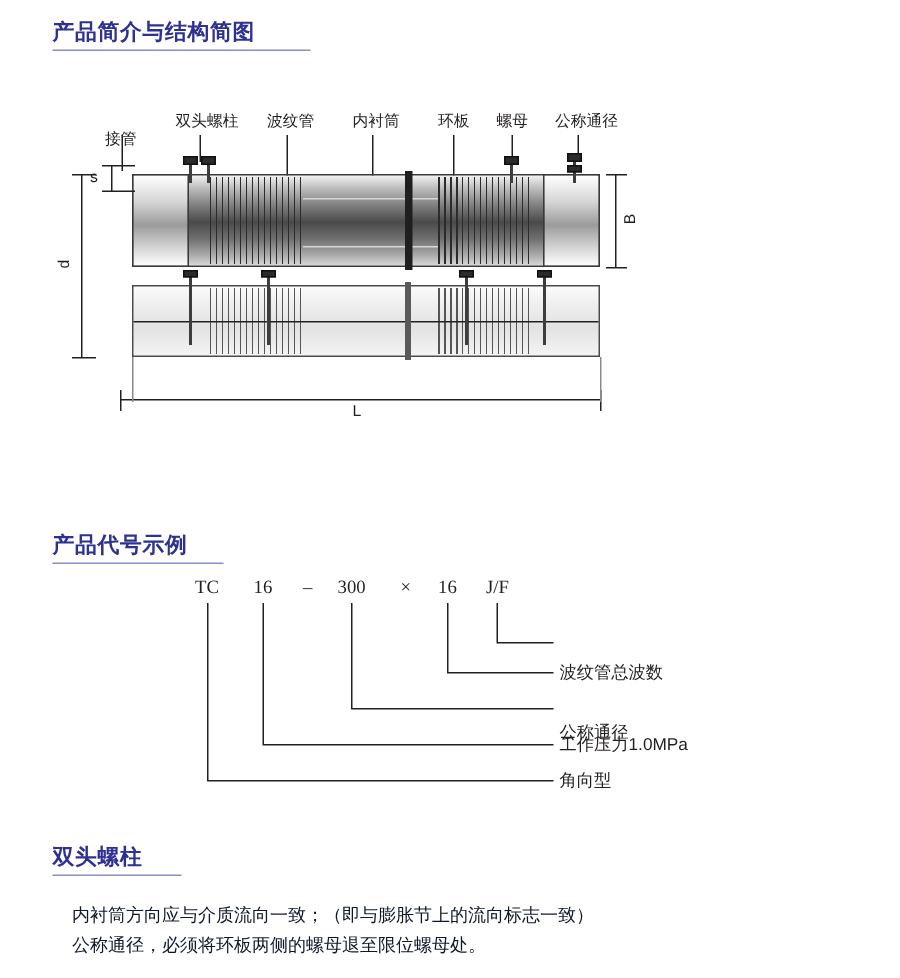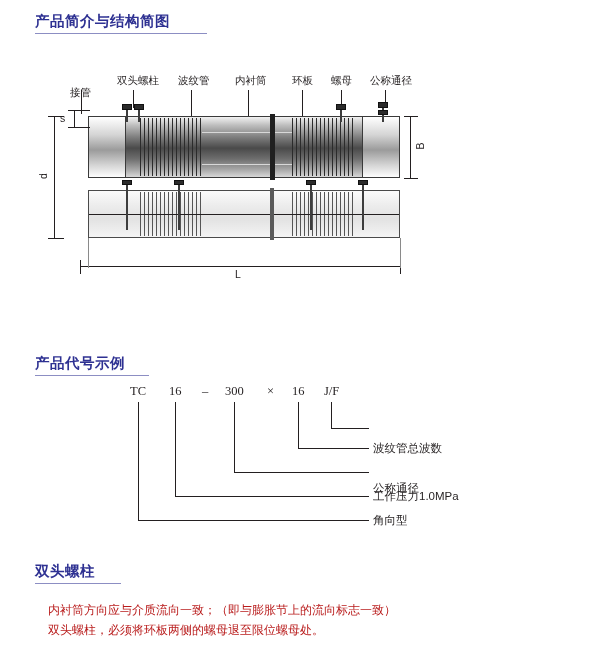--- a/index.html
+++ b/index.html
@@ -145,21 +145,21 @@
     color: #231f20;
     white-space: nowrap;
   }
 
   
   .install-text {
     position: absolute;
     left: 48px;
     font-size: 12px;
     line-height: 20px;
-    color: #b91c1c;
+    color: #0f172a;
     white-space: nowrap;
   }
   .it1 { top: 600px; }
   .it2 { top: 620px; }
 </style>
 </head>
 <body>
 
 <div class="page">
 
@@ -283,15 +283,15 @@
     <div class="code-desc" style="left:338px; top:59px;">波纹管总波数</div>
     <div class="code-desc" style="left:338px; top:99px;">公称通径</div>
     <div class="code-desc" style="left:338px; top:107px;text-align:center;">工作压力1.0MPa</div>
     <div class="code-desc" style="left:338px; top:131px;">角向型</div>
   </div>
 
   <div class="section-title title-install">双头螺柱</div>
   <div class="underline ul-install"></div>
 
   <div class="install-text it1">内衬筒方向应与介质流向一致；（即与膨胀节上的流向标志一致）</div>
-  <div class="install-text it2">双头螺柱，必须将环板两侧的螺母退至限位螺母处。</div>
+  <div class="install-text it2">公称通径，必须将环板两侧的螺母退至限位螺母处。</div>
 
 </div>
 
 </body></html>

